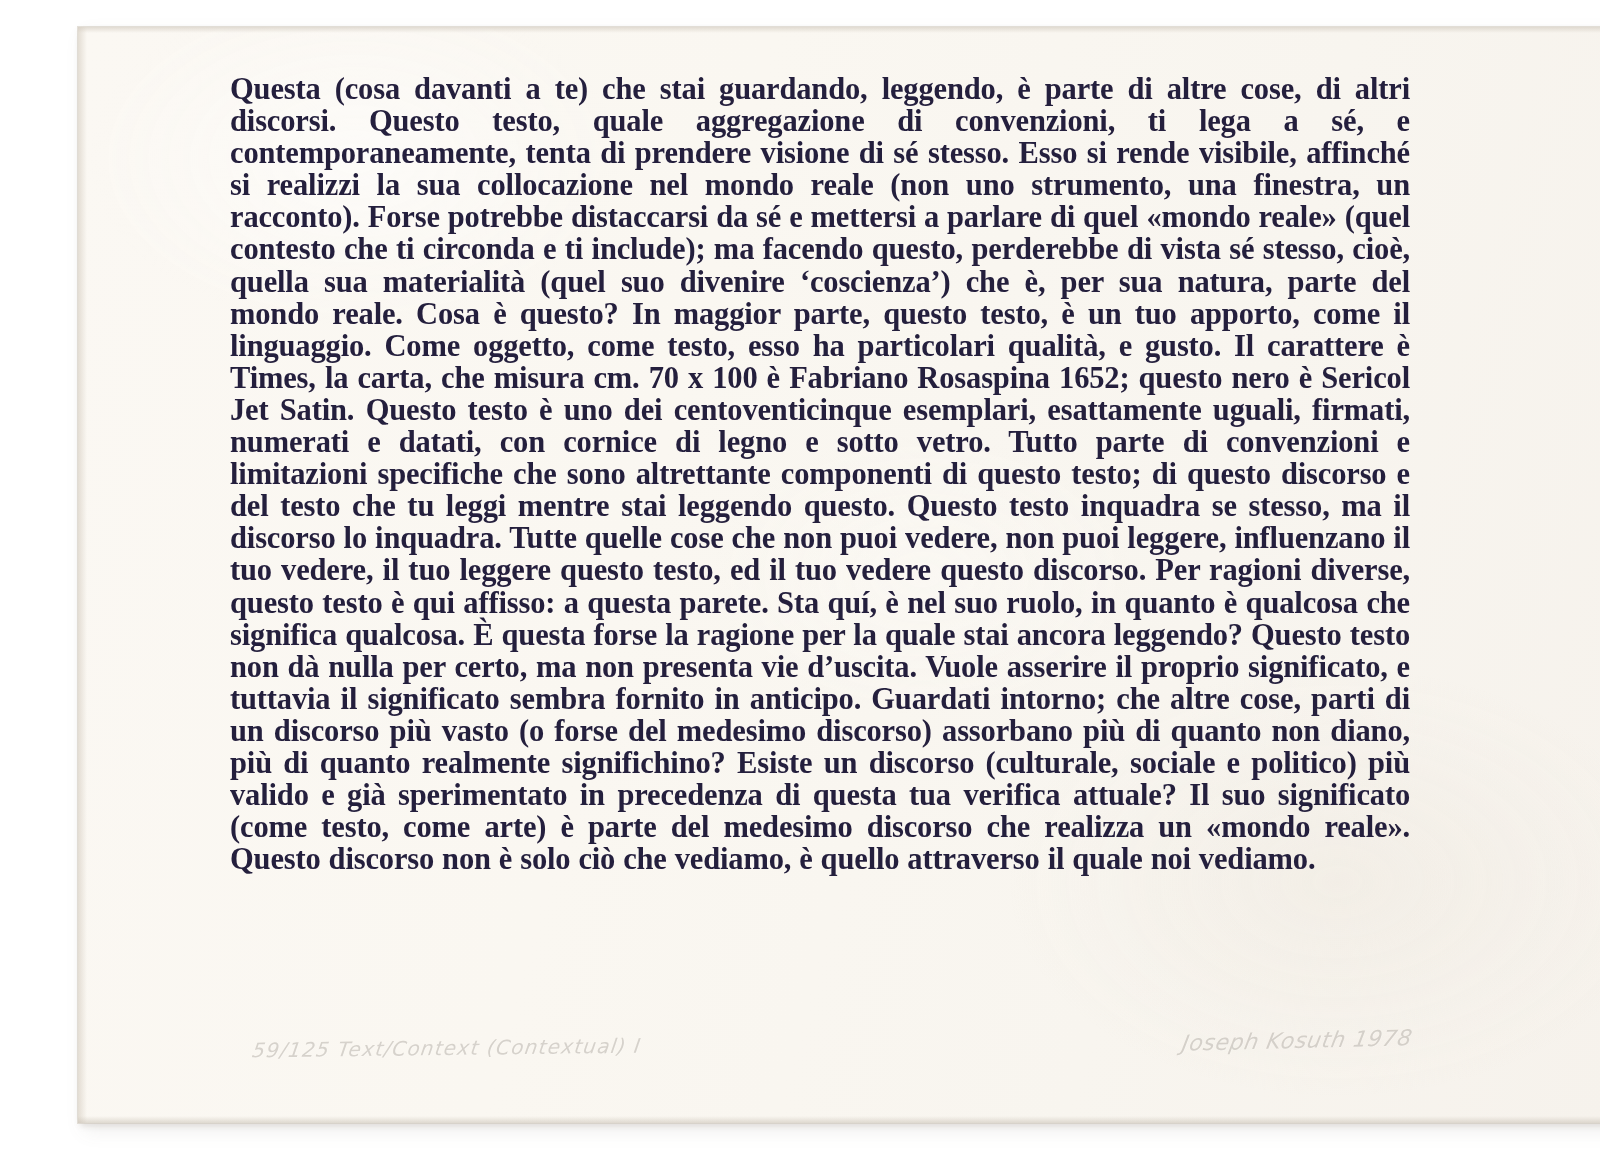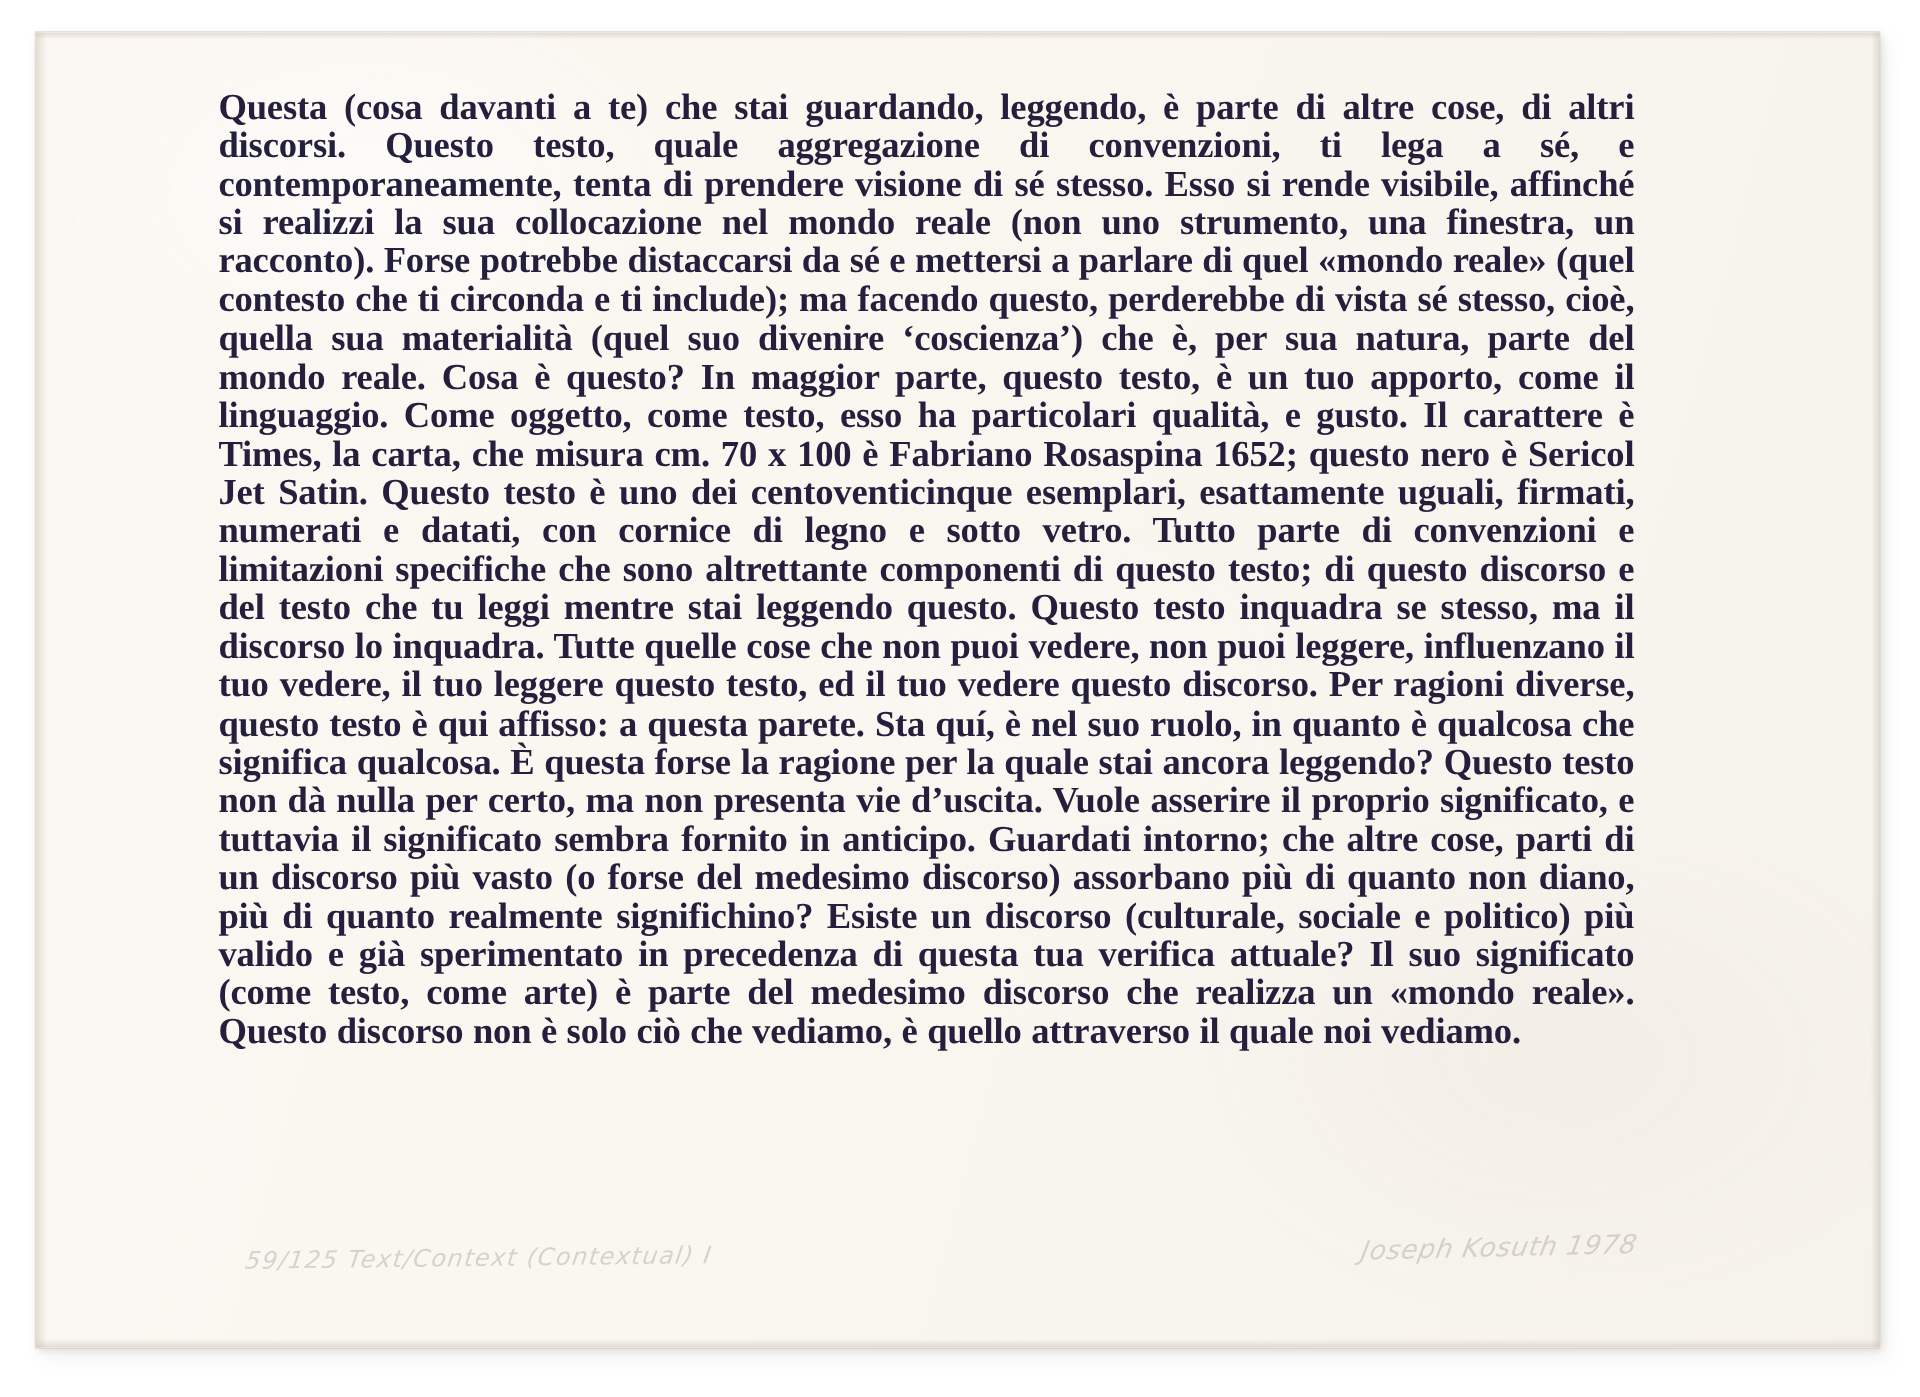--- a/index.html
+++ b/index.html
@@ -12,20 +12,21 @@
     height: 1164px;
     overflow: hidden;
     font-family: "Liberation Serif", "DejaVu Serif", serif;
   }
 
   #artwork-frame {
     position: relative;
     width: 1268px;
     height: 1164px;
     background: #ffffff;
+    margin-left: 48px;
   }
 
   
   #paper-sheet {
     position: absolute;
     left: 30px;
     top: 27px;
     width: 1536px;
     height: 1096px;
     background:

